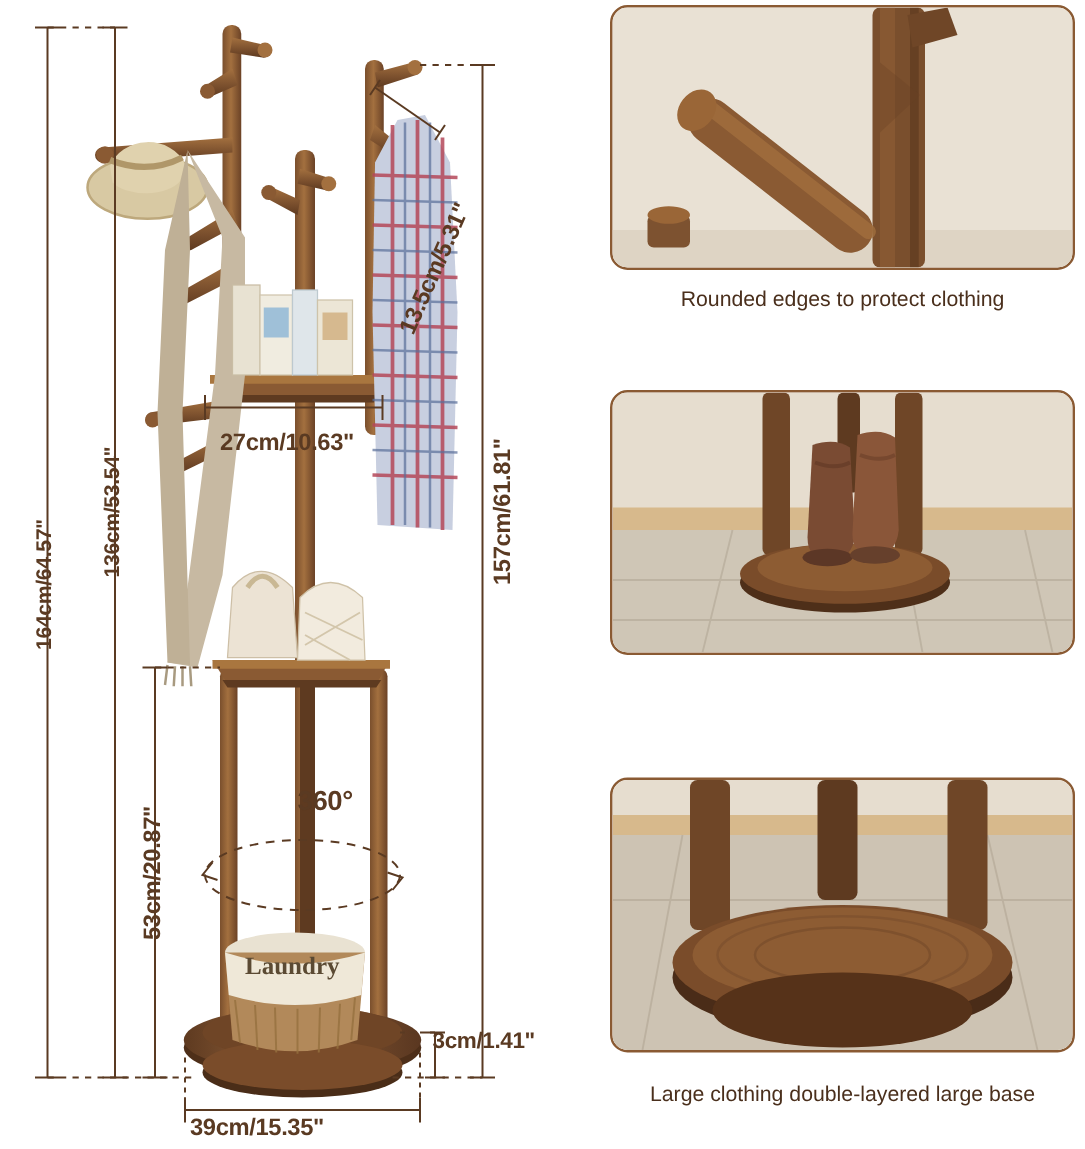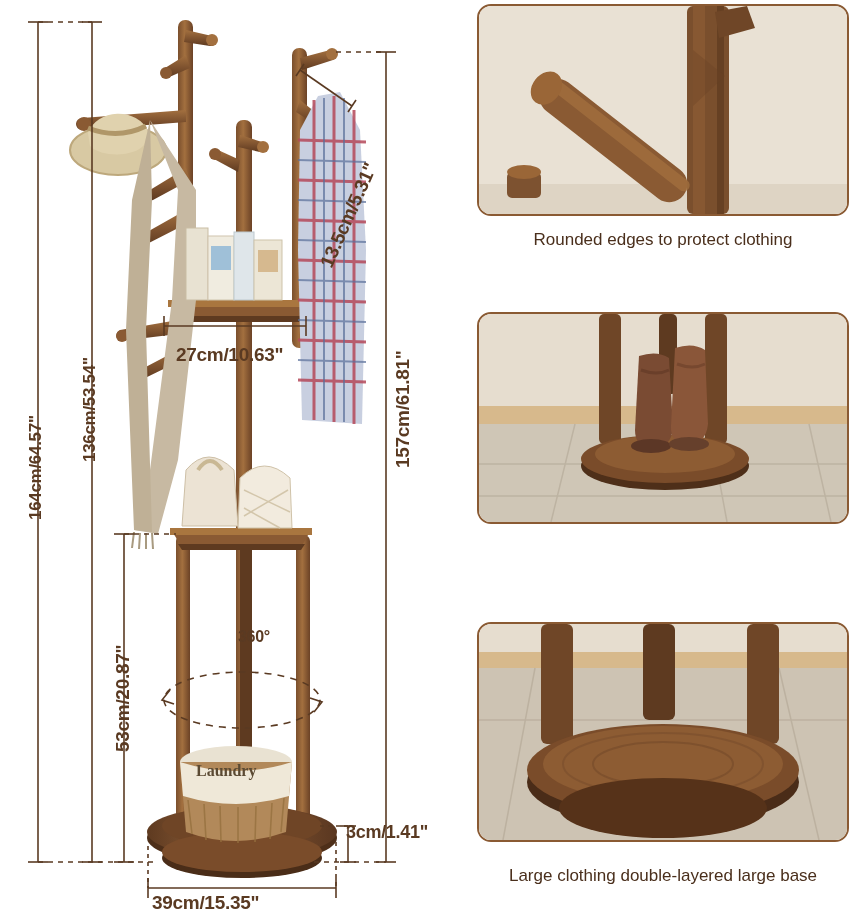--- a/index.html
+++ b/index.html
@@ -20,21 +20,21 @@
   }
 
   
   .left-panel {
     position: absolute;
     left: 0; top: 0;
     width: 470px; height: 919px;
   }
   .right-panel {
     position: absolute;
-    left: 469px; top: 0;
+    left: 480px; top: 0;
     width: 388px; height: 919px;
   }
 
   
   .dim {
     position: absolute;
     color: #5a3a22;
     font-weight: bold;
     letter-spacing: -0.3px;
     white-space: nowrap;
@@ -262,27 +262,27 @@
     <div class="dim vert" style="left:80px; top:462px; font-size:17px; transform:rotate(-90deg);">136cm/53.54"</div>
 
     <div class="dim vert" style="left:316px; top:262px; font-size:19px; transform:rotate(-66deg);">13.5cm/5.31"</div>
 
     <div class="dim" style="left:176px; top:344px; font-size:19px;">27cm/10.63"</div>
 
     <div class="dim vert" style="left:392px; top:468px; font-size:19px; transform:rotate(-90deg);">157cm/61.81"</div>
 
     <div class="dim vert" style="left:112px; top:752px; font-size:19px; transform:rotate(-90deg);">53cm/20.87"</div>
 
-    <div class="dim" style="left:238px; top:628px; font-size:16px;">360°</div>
+    <div class="dim" style="left:238px; top:628px; font-size:22px;">360°</div>
 
     <div class="dim" style="left:346px; top:822px; font-size:18px;">3cm/1.41"</div>
 
     <div class="dim" style="left:152px; top:892px; font-size:19px;">39cm/15.35"</div>
 
-    <div style="position:absolute; left:196px; top:762px; font-size:16px; font-weight:bold; color:#5b4a33; font-family:'Liberation Serif', serif;">Laundry</div>
+    <div style="position:absolute; left:196px; top:762px; font-size:20px; font-weight:bold; color:#5b4a33; font-family:'Liberation Serif', serif;">Laundry</div>
   </div>
 
   <div class="right-panel">
 
     <div class="card" style="top:4px; height:212px;">
       <svg width="368" height="208" viewBox="0 0 368 208">
         <rect x="0" y="0" width="368" height="208" fill="#e9e1d4"></rect>
         <rect x="0" y="178" width="368" height="30" fill="#ded4c4"></rect>
 
         <rect x="208" y="0" width="42" height="208" rx="6" fill="#7a4f2d"></rect>

